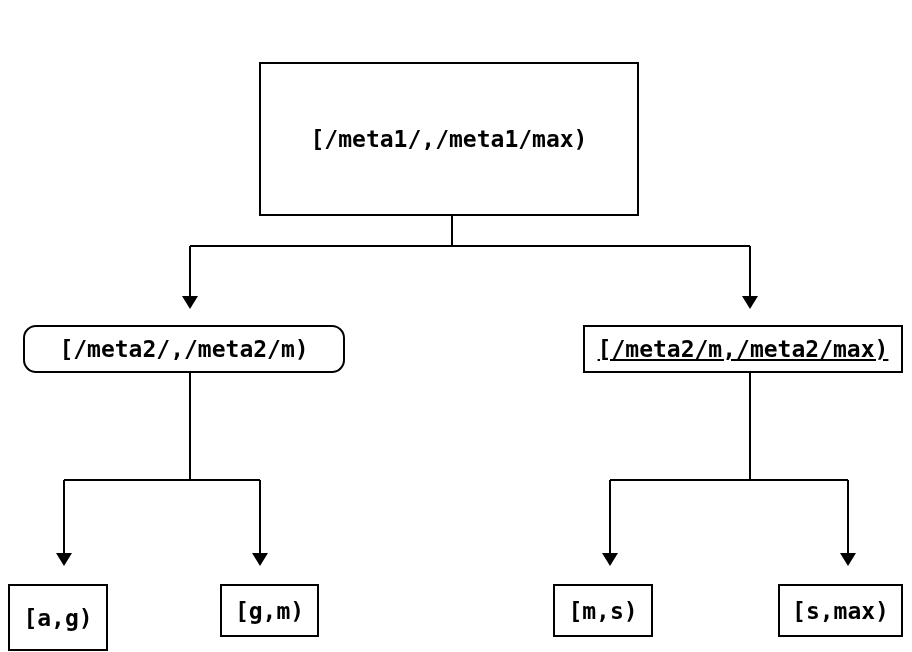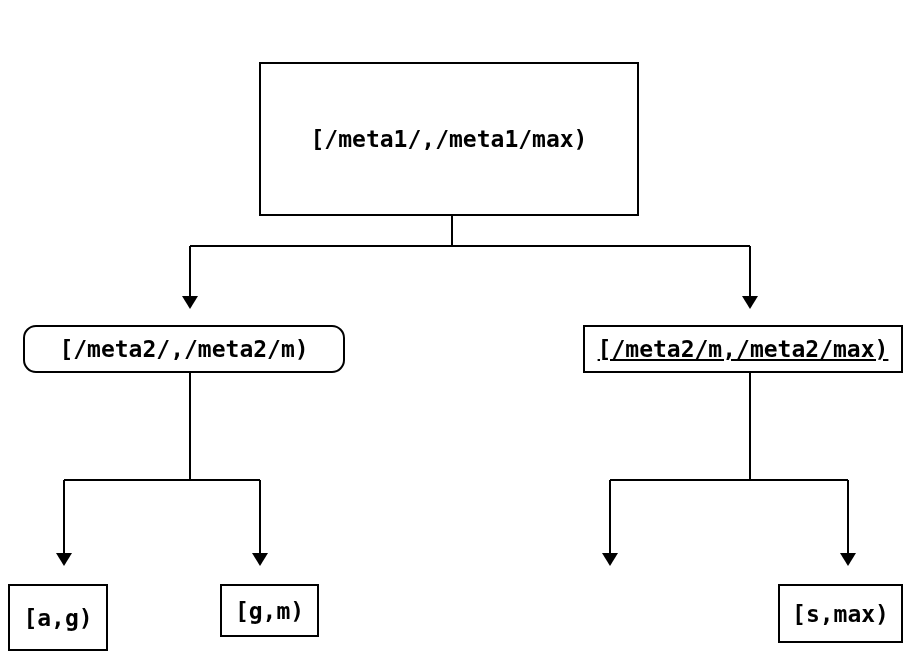--- a/index.html
+++ b/index.html
@@ -34,21 +34,21 @@
     font-weight: bold;
     font-size: 23px;
     white-space: nowrap;
   }
   #node-root     { left: 259px; top: 18px;  width: 380px; height: 154px; margin-top: 44px; }
   #node-l2-left  { left: 23px;  top: 325px; width: 322px; height: 48px; border-radius: 13px; }
   #node-l2-right { left: 583px; top: 325px; width: 320px; height: 48px; text-decoration: underline; }
   #node-leaf-ag   { left: 8px;   top: 584px; width: 100px; height: 67px; }
   #node-leaf-gm   { left: 204px; top: 584px; width: 99px;  height: 53px; margin-left: 16px; }
   #node-leaf-ms   { left: 553px; top: 584px; width: 100px; height: 53px; }
-  #node-leaf-smax { left: 778px; top: 584px; width: 125px; height: 59px; }
+  #node-leaf-smax { left: 778px; top: 584px; width: 125px; height: 53px; }
 </style>
 </head>
 <body>
 
 <div class="diagram">
 
   <svg class="connector-layer" width="912" height="652" viewBox="0 0 912 652" xmlns="http://www.w3.org/2000/svg">
 
     <g stroke="#000000" stroke-width="2" fill="none">
       <path d="M452 167 V246 M190 246 H750 M190 246 V296 M750 246 V296"></path>
@@ -72,16 +72,17 @@
   <div class="node" id="node-root">[/meta1/,/meta1/max)</div>
 
   <div class="node" id="node-l2-left">[/meta2/,/meta2/m)</div>
 
   <div class="node" id="node-l2-right">[/meta2/m,/meta2/max)</div>
 
   <div class="node" id="node-leaf-ag">[a,g)</div>
 
   <div class="node" id="node-leaf-gm">[g,m)</div>
 
+  <div class="node" id="node-leaf-ms">[m,s)</div>
 
   <div class="node" id="node-leaf-smax">[s,max)</div>
 
 </div>
 
 </body></html>

